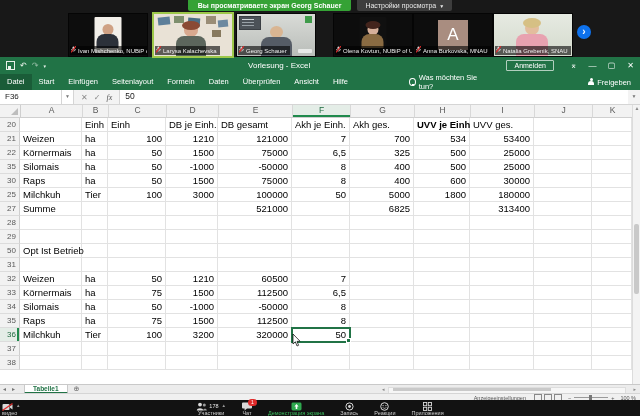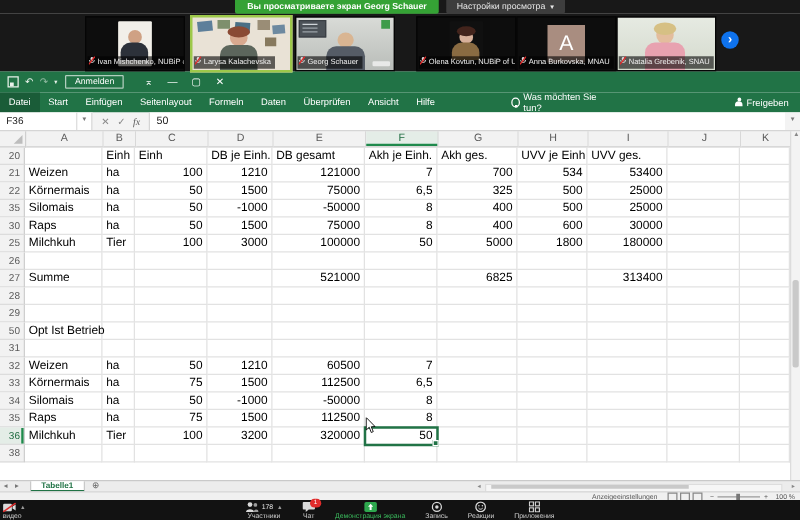--- a/index.html
+++ b/index.html
@@ -237,20 +237,21 @@
     </div>
   <div class="next-btn">›</div>
 
   <div class="xl-title">
     <div class="qat">
       <span class="i-save"></span>
       <span>↶</span>
       <span class="dim">↷</span>
       <span class="dd">▾</span>
     </div>
+    <div class="xl-title-text">Vorlesung - Excel</div>
     <div class="signin">Anmelden</div>
     <div class="winctl">
       <span>⌅</span>
       <span>—</span>
       <span>▢</span>
       <span>✕</span>
     </div>
   </div>
 
   <div class="xl-menu">
@@ -305,21 +306,21 @@
       </div>
       <div class="r">
         <div class="rn">20</div>
         <div class="c" style="width: 62px;"></div>
         <div class="c" style="width: 26px;">Einh</div>
         <div class="c" style="width: 58px;">Einh</div>
         <div class="c" style="width: 52px;">DB je Einh.</div>
         <div class="c" style="width: 74px;">DB gesamt</div>
         <div class="c" style="width: 58px;">Akh je Einh.</div>
         <div class="c" style="width: 64px;">Akh ges.</div>
-        <div class="c" style="width: 56px;">UVV je Einh</div>
+        <div class="c" style="width: 56px; font-weight: bold;">UVV je Einh</div>
         <div class="c" style="width: 64px;">UVV ges.</div>
         <div class="c" style="width: 58px;"></div>
         <div class="c" style="width: 40px;"></div>
       </div>
       <div class="r">
         <div class="rn">21</div>
         <div class="c" style="width: 62px;">Weizen</div>
         <div class="c" style="width: 26px;">ha</div>
         <div class="c num" style="width: 58px;">100</div>
         <div class="c num" style="width: 52px;">1210</div>
@@ -381,34 +382,20 @@
         <div class="c num" style="width: 52px;">3000</div>
         <div class="c num" style="width: 74px;">100000</div>
         <div class="c num" style="width: 58px;">50</div>
         <div class="c num" style="width: 64px;">5000</div>
         <div class="c num" style="width: 56px;">1800</div>
         <div class="c num" style="width: 64px;">180000</div>
         <div class="c" style="width: 58px;"></div>
         <div class="c" style="width: 40px;"></div>
       </div>
       <div class="r">
-        <div class="rn">26</div>
-        <div class="c" style="width: 62px;"></div>
-        <div class="c" style="width: 26px;"></div>
-        <div class="c" style="width: 58px;"></div>
-        <div class="c" style="width: 52px;"></div>
-        <div class="c" style="width: 74px;"></div>
-        <div class="c" style="width: 58px;"></div>
-        <div class="c" style="width: 64px;"></div>
-        <div class="c" style="width: 56px;"></div>
-        <div class="c" style="width: 64px;"></div>
-        <div class="c" style="width: 58px;"></div>
-        <div class="c" style="width: 40px;"></div>
-      </div>
-      <div class="r">
         <div class="rn">27</div>
         <div class="c" style="width: 62px;">Summe</div>
         <div class="c" style="width: 26px;"></div>
         <div class="c" style="width: 58px;"></div>
         <div class="c" style="width: 52px;"></div>
         <div class="c num" style="width: 74px;">521000</div>
         <div class="c" style="width: 58px;"></div>
         <div class="c num" style="width: 64px;">6825</div>
         <div class="c" style="width: 56px;"></div>
         <div class="c num" style="width: 64px;">313400</div>
@@ -528,20 +515,34 @@
         <div class="c" style="width: 40px;"></div>
       </div>
       <div class="r">
         <div class="rn rsel">36</div>
         <div class="c" style="width: 62px;">Milchkuh</div>
         <div class="c" style="width: 26px;">Tier</div>
         <div class="c num" style="width: 58px;">100</div>
         <div class="c num" style="width: 52px;">3200</div>
         <div class="c num" style="width: 74px;">320000</div>
         <div class="c num selcell" style="width: 58px;">50</div>
+        <div class="c" style="width: 64px;"></div>
+        <div class="c" style="width: 56px;"></div>
+        <div class="c" style="width: 64px;"></div>
+        <div class="c" style="width: 58px;"></div>
+        <div class="c" style="width: 40px;"></div>
+      </div>
+      <div class="r">
+        <div class="rn">37</div>
+        <div class="c" style="width: 62px;"></div>
+        <div class="c" style="width: 26px;"></div>
+        <div class="c" style="width: 58px;"></div>
+        <div class="c" style="width: 52px;"></div>
+        <div class="c" style="width: 74px;"></div>
+        <div class="c" style="width: 58px;"></div>
         <div class="c" style="width: 64px;"></div>
         <div class="c" style="width: 56px;"></div>
         <div class="c" style="width: 64px;"></div>
         <div class="c" style="width: 58px;"></div>
         <div class="c" style="width: 40px;"></div>
       </div>
       <div class="r">
         <div class="rn">38</div>
         <div class="c" style="width: 62px;"></div>
         <div class="c" style="width: 26px;"></div>

